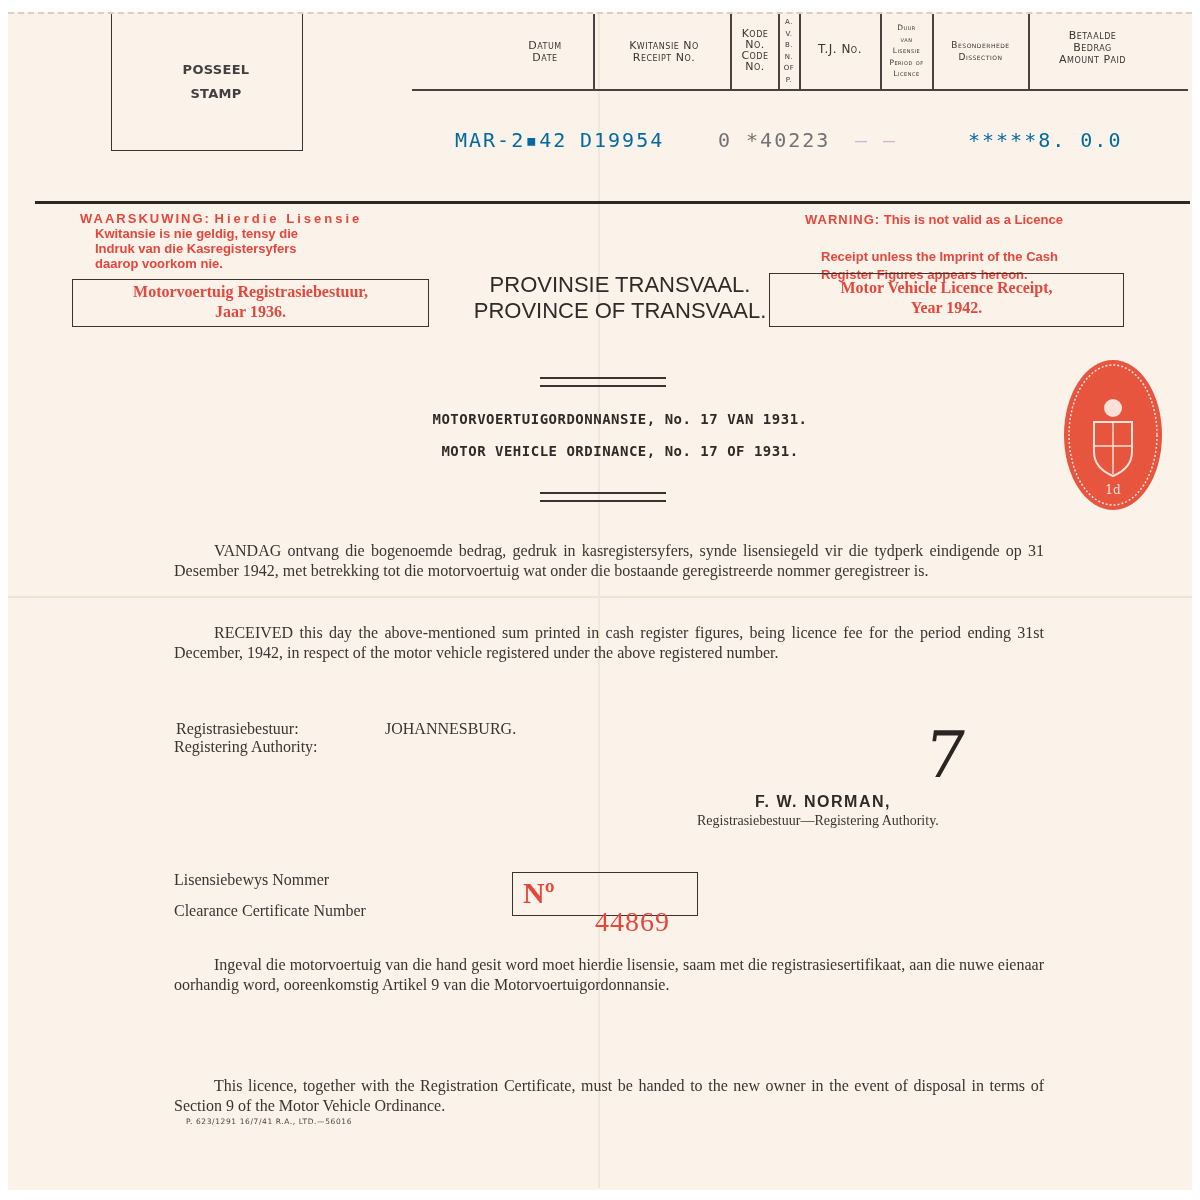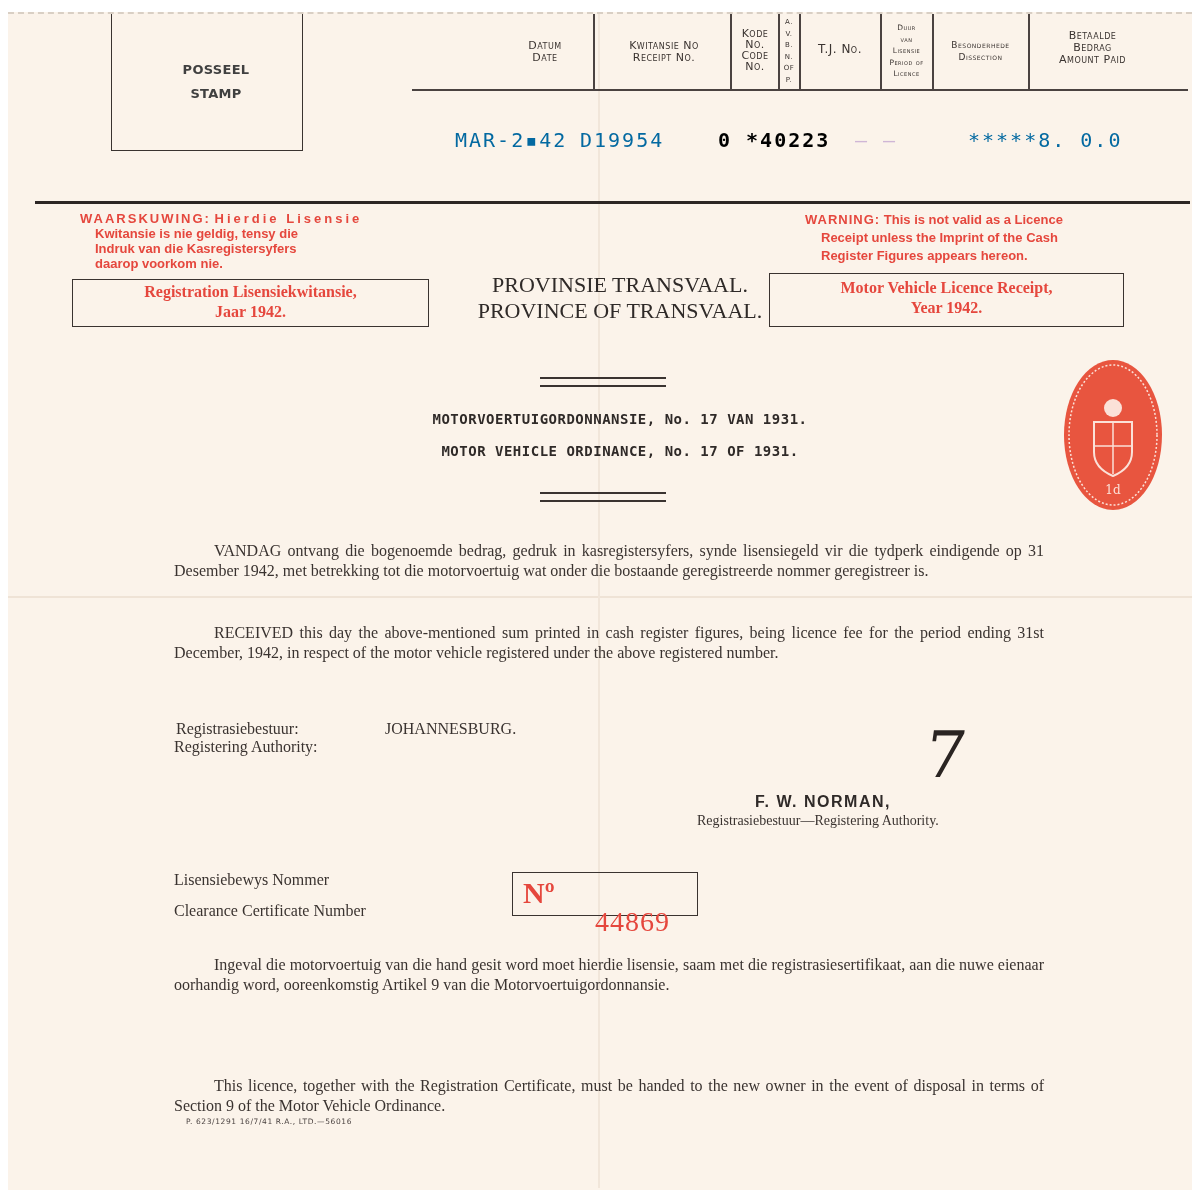--- a/index.html
+++ b/index.html
@@ -20,21 +20,21 @@
   .hline-thin { left:412px; top:89px; width:776px; height:1.5px; background:#4a4240; }
 
   .register { top:128px; font-size:20px; color:#0369a1; letter-spacing:2px; }
 
   .thick-rule { left:35px; top:201px; width:1155px; height:3px; background:#2c2624; }
 
   .red { color:#e5473d; }
   .warn { font-size:13px; font-weight:bold; line-height:15px; font-family:"Liberation Sans", sans-serif; }
   .redbox { border:1.5px solid #3a3330; text-align:center; font-family:"Liberation Serif", serif; font-weight:bold; font-size:16px; line-height:20px; color:#e5473d; }
 
-  .province { left:440px; top:272px; width:360px; text-align:center; font-family:Liberation Serif, serif; font-size:22px; line-height:26px; color:#2f2a28; }
+  .province { left:440px; top:272px; width:360px; text-align:center; font-family:Liberation Sans, sans-serif; font-size:22px; line-height:26px; color:#2f2a28; }
 
   .dbl-rule { position:absolute; width:126px; height:6px; border-top:2px solid #3a3330; border-bottom:2px solid #3a3330; }
 
   .ordinance { left:330px; top:403px; width:580px; text-align:center; font-family:"DejaVu Sans Mono", monospace; font-weight:bold; font-size:14px; line-height:32px; color:#2f2a28; letter-spacing:0.5px; }
 
   .para { font-family:"Liberation Serif", serif; font-size:16px; line-height:20px; color:#3a3330; text-align:justify; text-align-last:left; }
 
   .seal { left:1064px; top:360px; width:98px; height:150px; border-radius:50%; background:#e8553f; }
 </style>
 </head>
@@ -96,41 +96,41 @@
   <div>Dissection</div>
 </div>
 <div class="abs hdr sans" style="left:1030px; top:30px; width:125px; font-size:11px; line-height:12px;">
   <div>Betaalde</div>
   <div>Bedrag</div>
   <div>Amount Paid</div>
 </div>
 
 <div class="abs register mono" style="left:455px;">MAR-2▪42</div>
 <div class="abs register mono" style="left:580px;">D19954</div>
-<div class="abs register mono" style="left:718px; color:#000000;font-weight:bold;">0 *40223</div>
+<div class="abs register mono" style="left:718px; color:#737373;">0 *40223</div>
 <div class="abs register mono" style="left:855px; color:#cfb6d6;">— —</div>
 <div class="abs register mono" style="left:968px;">*****8. 0.0</div>
 
 <div class="abs thick-rule"></div>
 
 <div class="abs warn red" style="left:80px; top:211px; width:345px;">
   <div><span style="letter-spacing:2px;">WAARSKUWING:</span> <span style="letter-spacing:3px;">Hierdie Lisensie</span></div>
   <div style="padding-left:15px;">Kwitansie is nie geldig, tensy die</div>
   <div style="padding-left:15px;">Indruk van die Kasregistersyfers</div>
   <div style="padding-left:15px;">daarop voorkom nie.</div>
 </div>
 <div class="abs warn red" style="left:805px; top:212px; width:345px;">
   <div><span style="letter-spacing:1px;">WARNING:</span> <span>This is not valid as a Licence</span></div>
-  <div style="padding-left:16px; line-height:21px;">Receipt unless the Imprint of the Cash</div>
+  <div style="padding-left:16px; line-height:21px;margin-top:19px;">Receipt unless the Imprint of the Cash</div>
   <div style="padding-left:16px;">Register Figures appears hereon.</div>
 </div>
 
 <div class="abs redbox" style="left:72px; top:279px; width:355px; height:44px; padding-top:2px;">
-  <div>Registration Lisensiekwitansie,</div>
-  <div>Jaar 1942.</div>
+  <div>Motorvoertuig Registrasiebestuur,</div>
+  <div>Jaar 1936.</div>
 </div>
 <div class="abs redbox" style="left:769px; top:273px; width:353px; height:48px; padding-top:4px;">
   <div>Motor Vehicle Licence Receipt,</div>
   <div>Year 1942.</div>
 </div>
 
 <div class="abs province">
   <div>PROVINSIE TRANSVAAL.</div>
   <div>PROVINCE OF TRANSVAAL.</div>
 </div>

